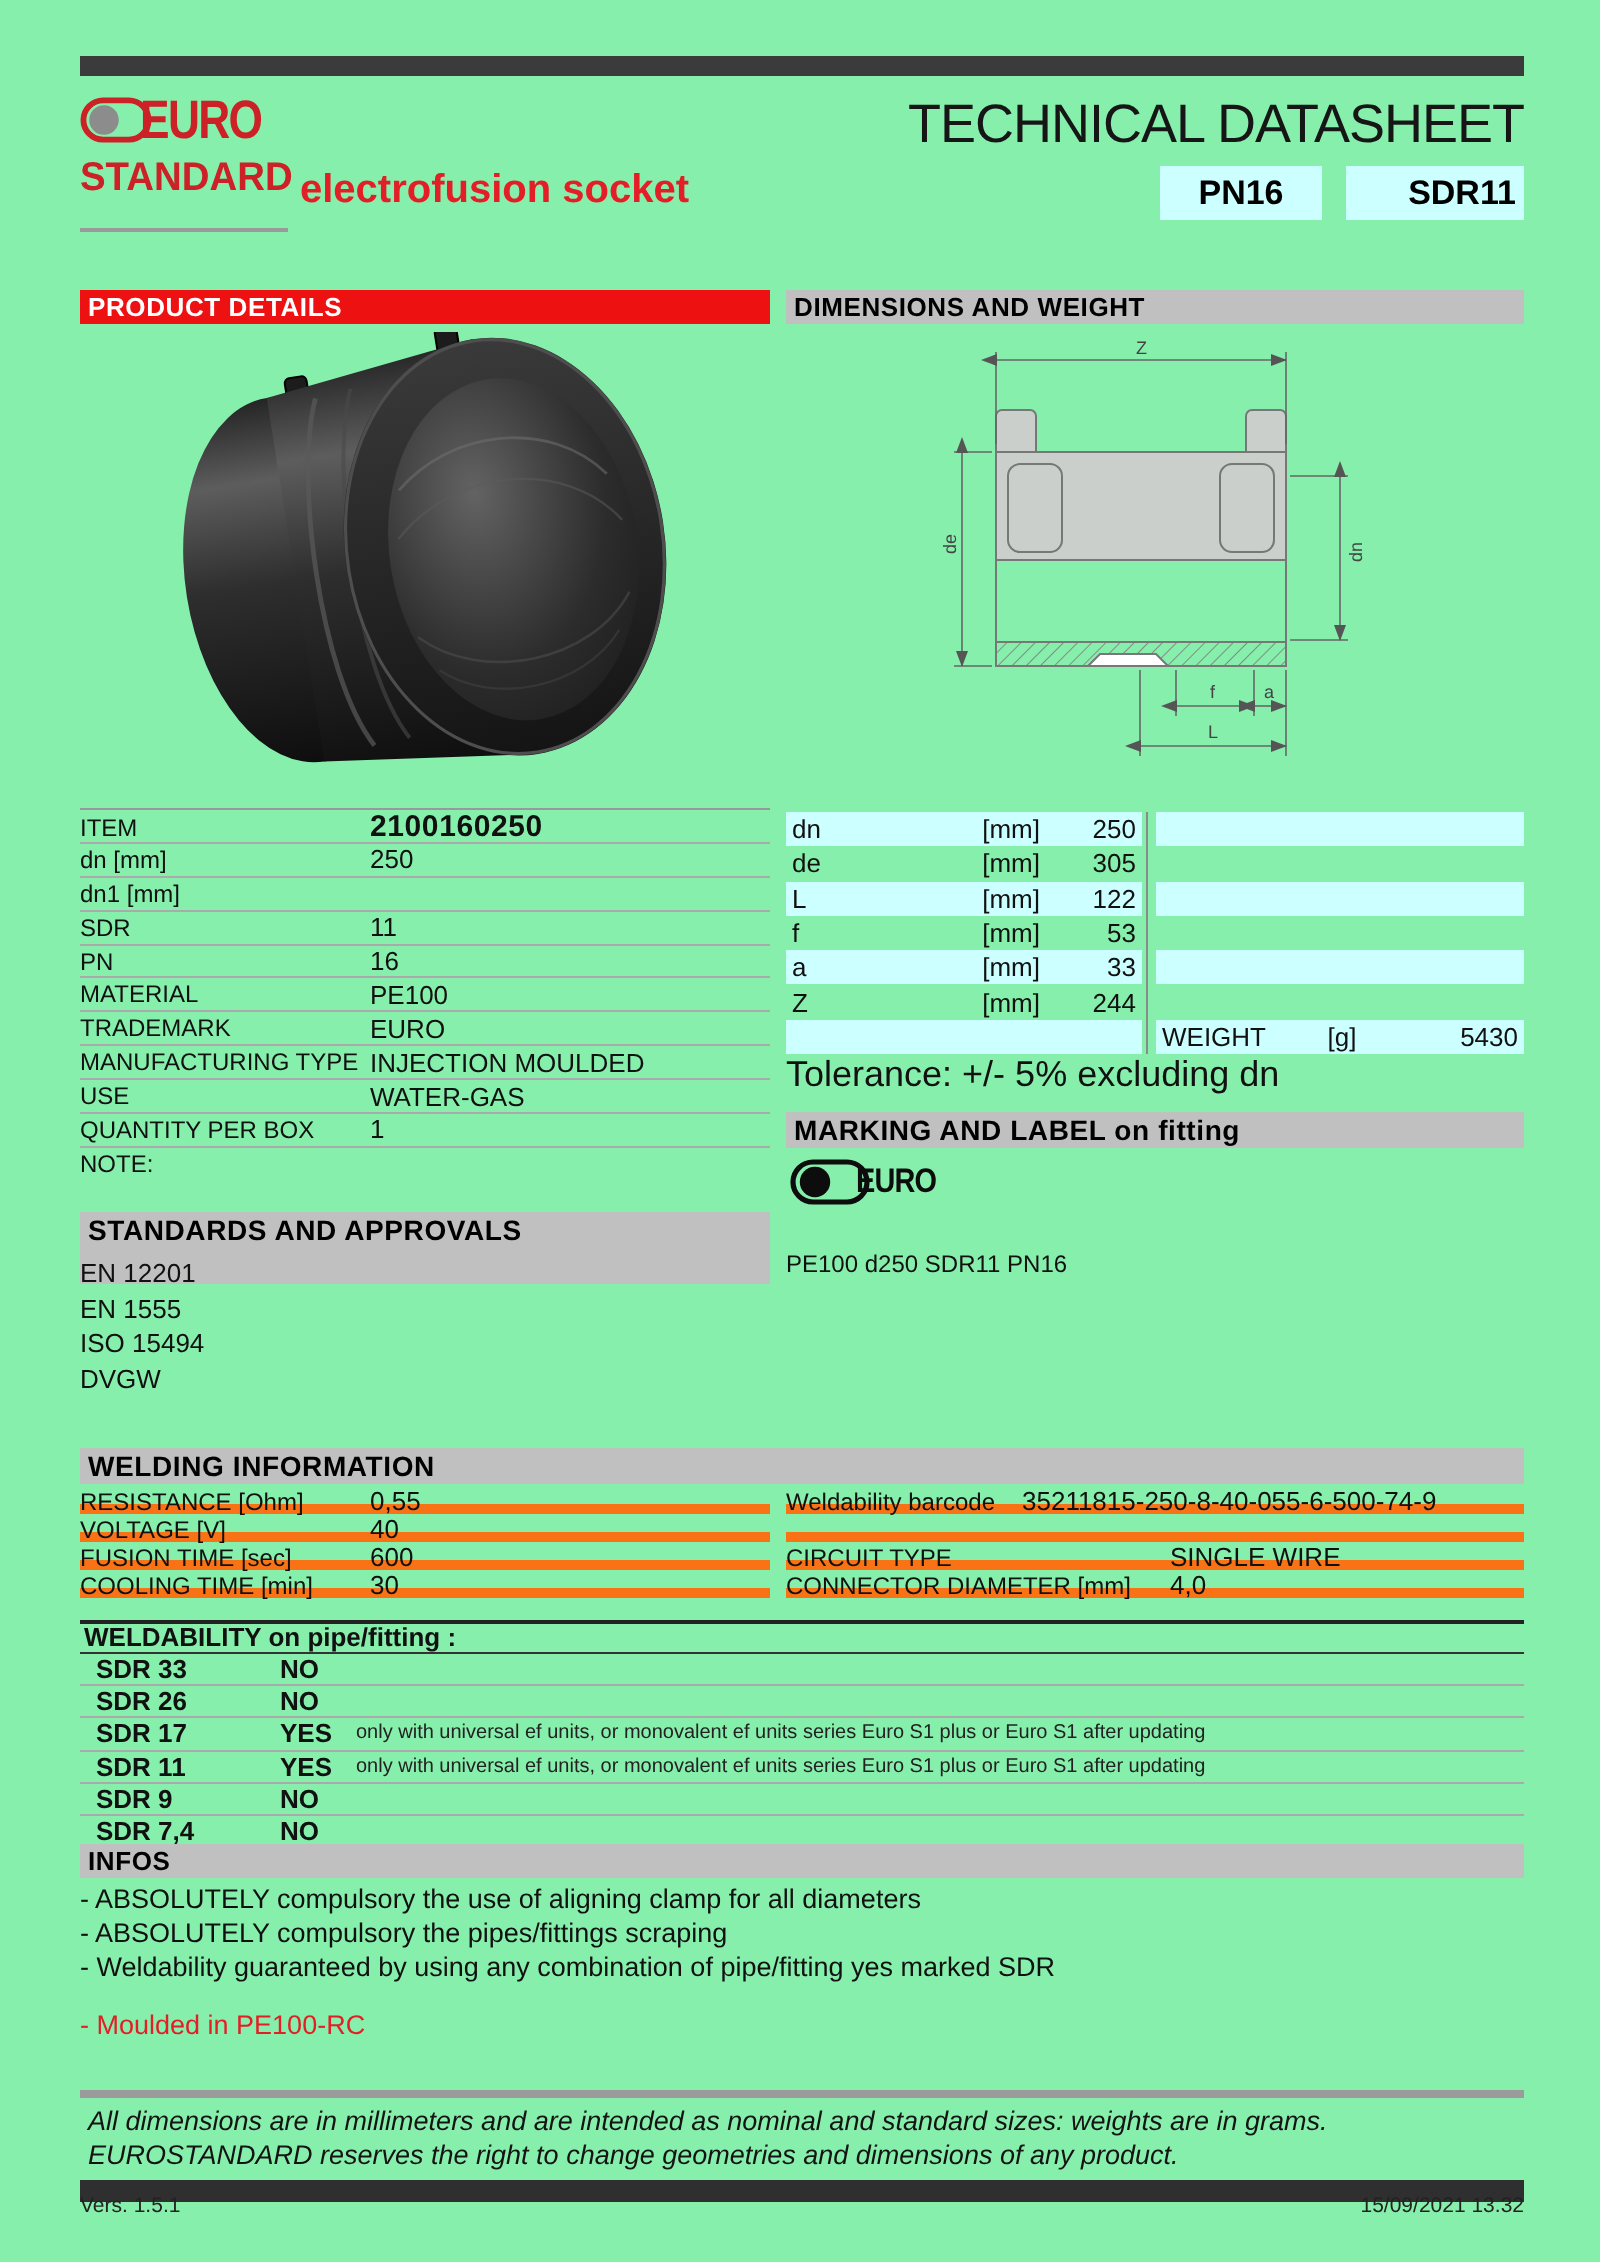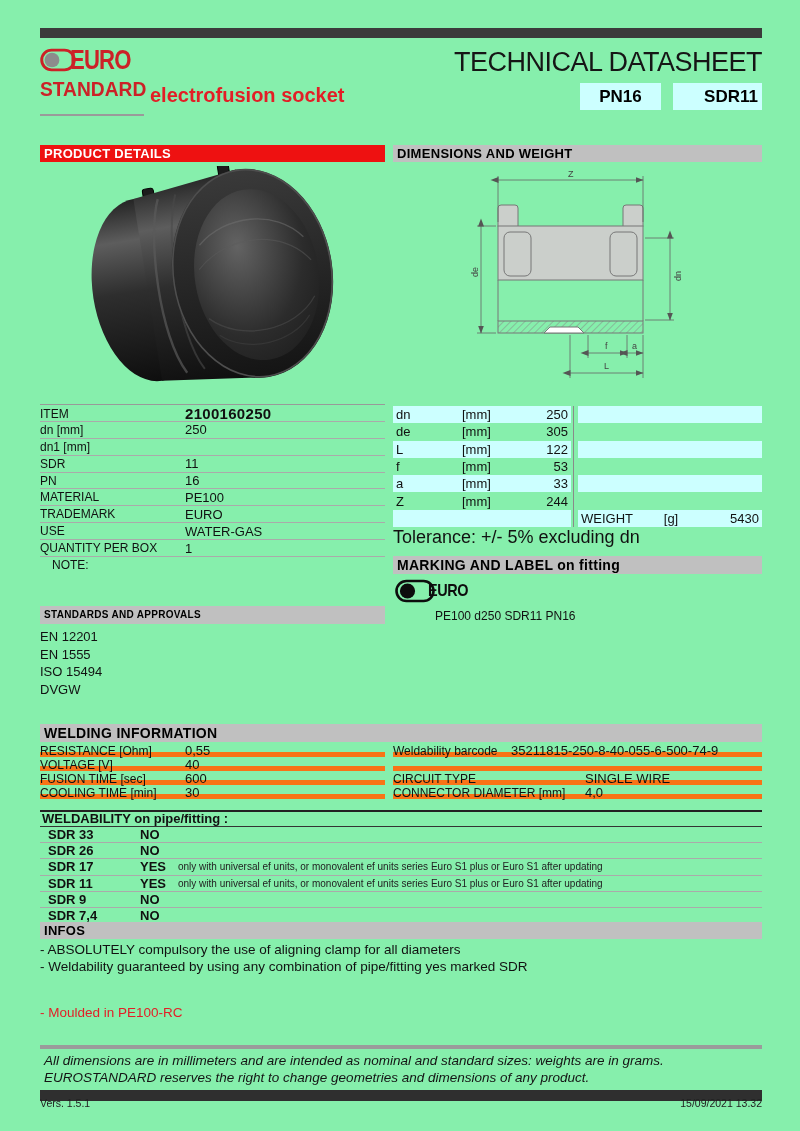--- a/index.html
+++ b/index.html
@@ -26,55 +26,55 @@
   .badge-pn  { left:580px; width:81px; }
   .badge-sdr { left:673px; width:89px;padding-left:27px; }
 
   
   .bar { height:17px; font-size:13px; font-weight:bold; line-height:17px; padding-left:4px; letter-spacing:.3px; white-space:nowrap; overflow:hidden; }
   .bar-red  { background:#ee1111; color:#fff; }
   .bar-gray { background:#c0c0c0; color:#000; }
   .bar-pd { left:40px;  top:145px; width:345px; }
   .bar-dw { left:393px; top:145px; width:369px; }
   .bar-mk { left:393px; top:556px; width:369px; height:18px; line-height:18px; font-size:14px; }
-  .bar-st { left:40px;  top:606px; width:345px; height:18px; line-height:18px; font-size:10px; }
+  .bar-st { left:40px;  top:606px; width:345px; height:36px; line-height:18px; font-size:14px; }
   .bar-wi { left:40px;  top:724px; width:722px; height:18px; line-height:18px; font-size:14px; }
   .bar-in { left:40px;  top:922px; width:722px; }
 
   
   .photo   { left:85px;  top:166px; width:250px; height:228px; }
   .drawing { left:418px; top:166px; width:350px; height:232px; }
 
   
   .ptable { left:40px; top:404px; width:345px; border-top:1px solid #999; }
   .prow { display:grid; grid-template-columns:145px 1fr; height:16.9px; align-items:center;
           border-bottom:1px solid #aaa; font-size:12px; }
   .prow .pval { font-size:13px; }
   .prow.item-row .pval { font-weight:bold; font-size:15px; letter-spacing:.3px; }
-  .prow:last-child { border-bottom:none;margin-left:12px; }
+  .prow:last-child { border-bottom:none; }
 
   
   .dtable { left:393px; top:406px; width:178px; }
   .dtable2 { left:578px; top:406px; width:184px; }
   .drow { display:grid; grid-template-columns:1fr 58px 48px; height:17.3px; font-size:13px;
           align-items:center; padding:0 3px; }
-  .drow .dunit { text-align:left; }
+  .drow .dunit { text-align:right; }
   .drow .dval  { text-align:right; }
   .dtable .drow:nth-child(odd), .dtable2 .drow:nth-child(odd) { background:#ccffff; }
   .wrow { display:grid; grid-template-columns:1fr 48px 64px; height:17.3px; font-size:13px;
           align-items:center; padding:0 3px; background:#ccffff; }
   .wrow .wunit { text-align:center; } .wrow .wval { text-align:right; }
   .vdivider { left:573px; top:406px; width:1px; height:121px; background:#8a8a8a; }
   .tolerance { left:393px; top:527px; font-size:18px; }
 
   
   .mk-logo { left:395px; top:579px; height:24px; display:flex; align-items:center; }
   .mk-logo-text { font-weight:bold; font-size:17px; color:#0d0d0d; letter-spacing:-0.5px;
                   transform:scaleX(.85); transform-origin:left center; margin-left:-7px; }
-  .mk-label { left:393px; top:609px; font-size:12px;margin-left:42px; }
+  .mk-label { left:393px; top:625px; font-size:12px; }
 
   
   .standards { left:40px; top:628px; font-size:13px; line-height:17.5px; }
 
   
   .wl-left  { left:40px;  top:743px; width:345px; }
   .wl-right { left:393px; top:743px; width:369px; }
   .wlrow { display:grid; height:14px; align-items:center; border-bottom:5px solid #f97316; font-size:12px; }
   .wl-left  .wlrow { grid-template-columns:145px 1fr; }
   .wl-right .wlrow { grid-template-columns:118px 1fr; }
@@ -241,20 +241,24 @@
       </div>
     <div class="prow">
         <span>MATERIAL</span>
         <span class="pval">PE100</span>
       </div>
     <div class="prow">
         <span>TRADEMARK</span>
         <span class="pval">EURO</span>
       </div>
     <div class="prow">
+        <span>MANUFACTURING TYPE</span>
+        <span class="pval">INJECTION MOULDED</span>
+      </div>
+    <div class="prow">
         <span>USE</span>
         <span class="pval">WATER-GAS</span>
       </div>
     <div class="prow">
         <span>QUANTITY PER BOX</span>
         <span class="pval">1</span>
       </div>
     <div class="prow">
         <span>NOTE:</span>
         <span class="pval"></span>
@@ -424,20 +428,21 @@
     <div class="wbrow">
         <span class="sdr">SDR 7,4</span>
         <span class="yn">NO</span>
         <span class="note"></span>
       </div>
   </div>
 
   <div class="abs bar bar-gray bar-in">INFOS</div>
   <div class="abs infos">
     <div>- ABSOLUTELY compulsory the use of aligning clamp for all diameters</div>
+    <div>- ABSOLUTELY compulsory the pipes/fittings scraping</div>
     <div>- Weldability guaranteed by using any combination of pipe/fitting yes marked SDR</div>
   </div>
   <div class="abs info-red">- Moulded in PE100-RC</div>
 
   <div class="abs fbox">
     <div class="flines">
       <div>All dimensions are in millimeters and are intended as nominal and standard sizes: weights are in grams.</div>
       <div>EUROSTANDARD reserves the right to change geometries and dimensions of any product.</div>
     </div>
     <div class="fbar"></div>

